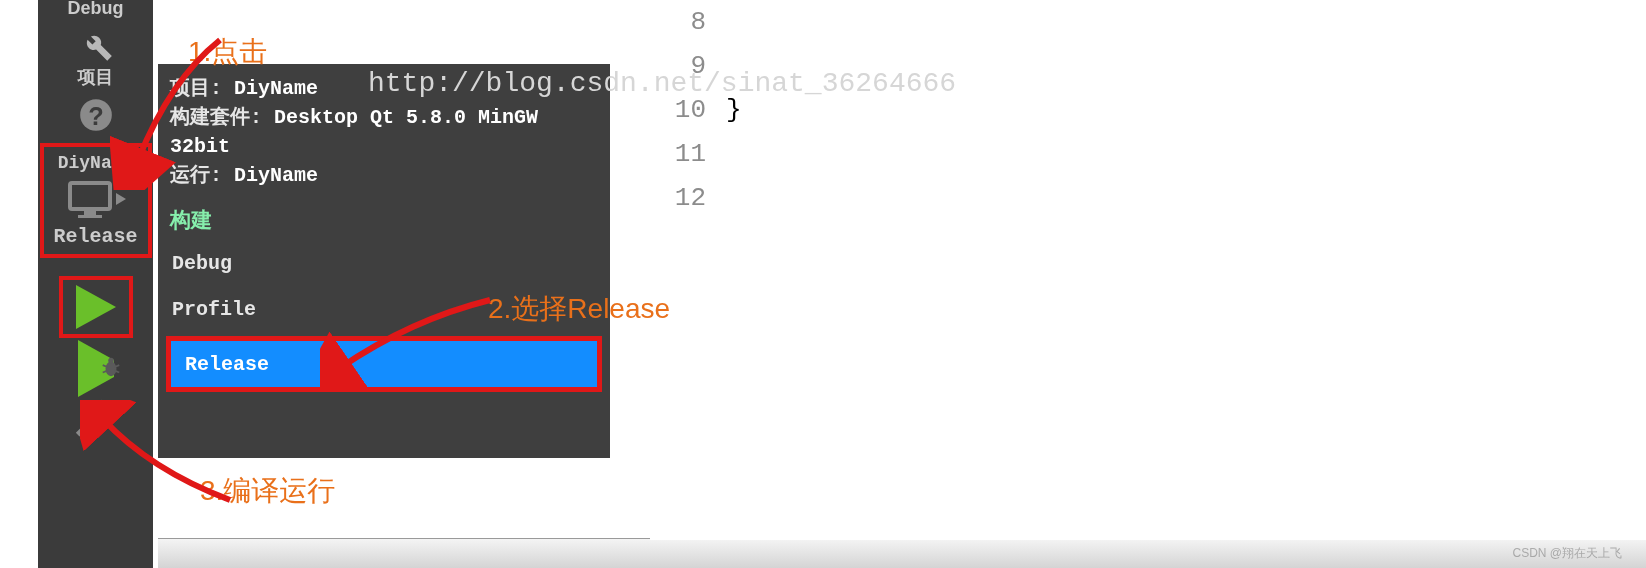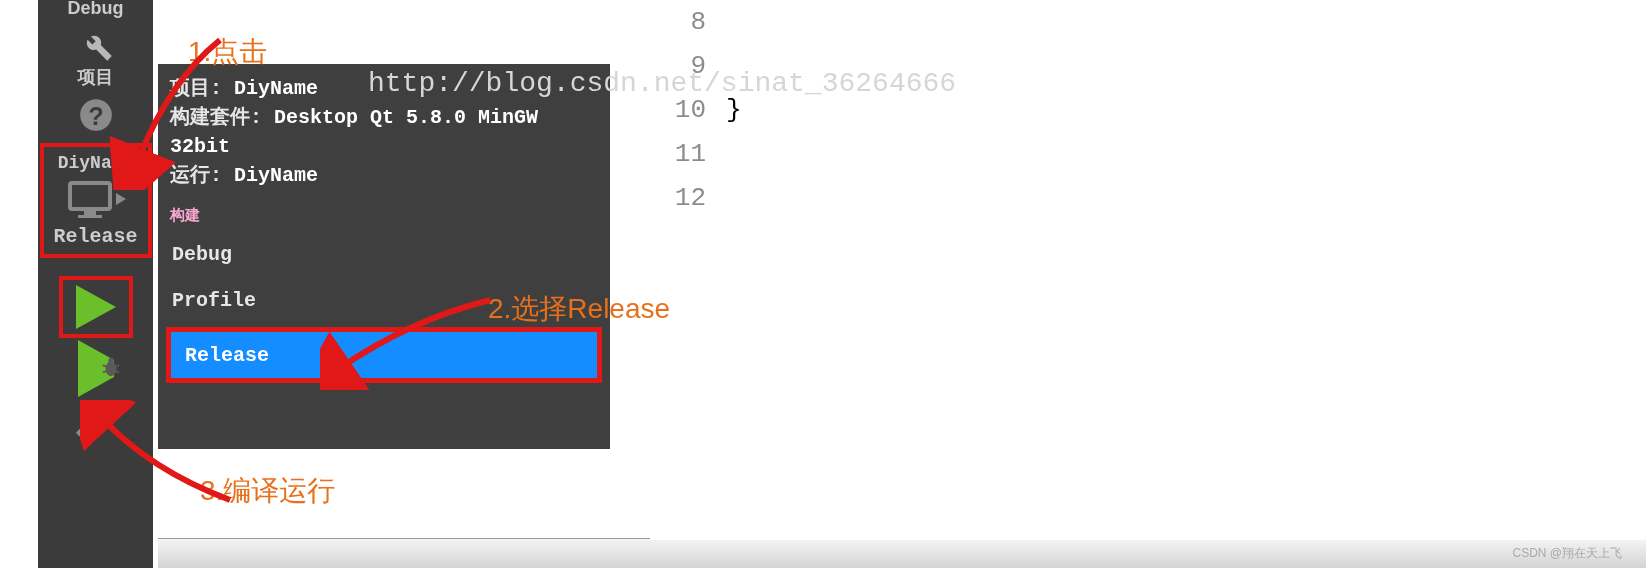--- a/index.html
+++ b/index.html
@@ -19,21 +19,21 @@
 .run-tri { width: 0; height: 0; border-left: 40px solid #6abf2a; border-top: 22px solid transparent; border-bottom: 22px solid transparent; }
 .debug-run { position: relative; margin-top: 22px; }
 .debug-tri { width: 0; height: 0; border-left: 36px solid #6abf2a; border-top: 20px solid transparent; border-bottom: 20px solid transparent; }
 .bug-overlay { position: absolute; right: -8px; bottom: -4px; }
 .hammer { margin-top: 20px; }
 
 .popup { position: absolute; left: 158px; top: 64px; width: 452px; background: #3f3f3f; color: #e6e6e6; font-family: "SimSun","Courier New",monospace; font-size: 20px; font-weight: bold; }
 .popup .info { padding: 10px 12px 6px; line-height: 1.45; }
 .popup .info .lbl { color: #e6e6e6; }
 .popup .info .val { color: #fff; }
-.popup .section { padding: 10px 12px 6px; color: #f9a8d4; font-size: 15px; }
+.popup .section { padding: 10px 12px 6px; color: #86efac; font-size: 21px; }
 .cfg { height: 46px; display: flex; align-items: center; padding-left: 14px; font-family: "Courier New",monospace; font-size: 20px; }
 .cfg-sel { background: #138dff; color: #fff; }
 .cfg-sel-wrap { border: 5px solid #e01818; margin: 4px 8px 8px; }
 
 .code { position: absolute; left: 650px; top: 0; right: 0; height: 540px; background: #fff; font-family: "Courier New", monospace; font-size: 26px; }
 .gutter { position: absolute; left: 0; top: 0; width: 76px; text-align: right; color: #8c8c8c; padding-right: 20px; line-height: 44px; }
 .gutter div { height: 44px; }
 .srclines { position: absolute; left: 76px; top: 0; line-height: 44px; }
 .srclines div { height: 44px; white-space: pre; }
 .kw { color: #9b9b00; }

